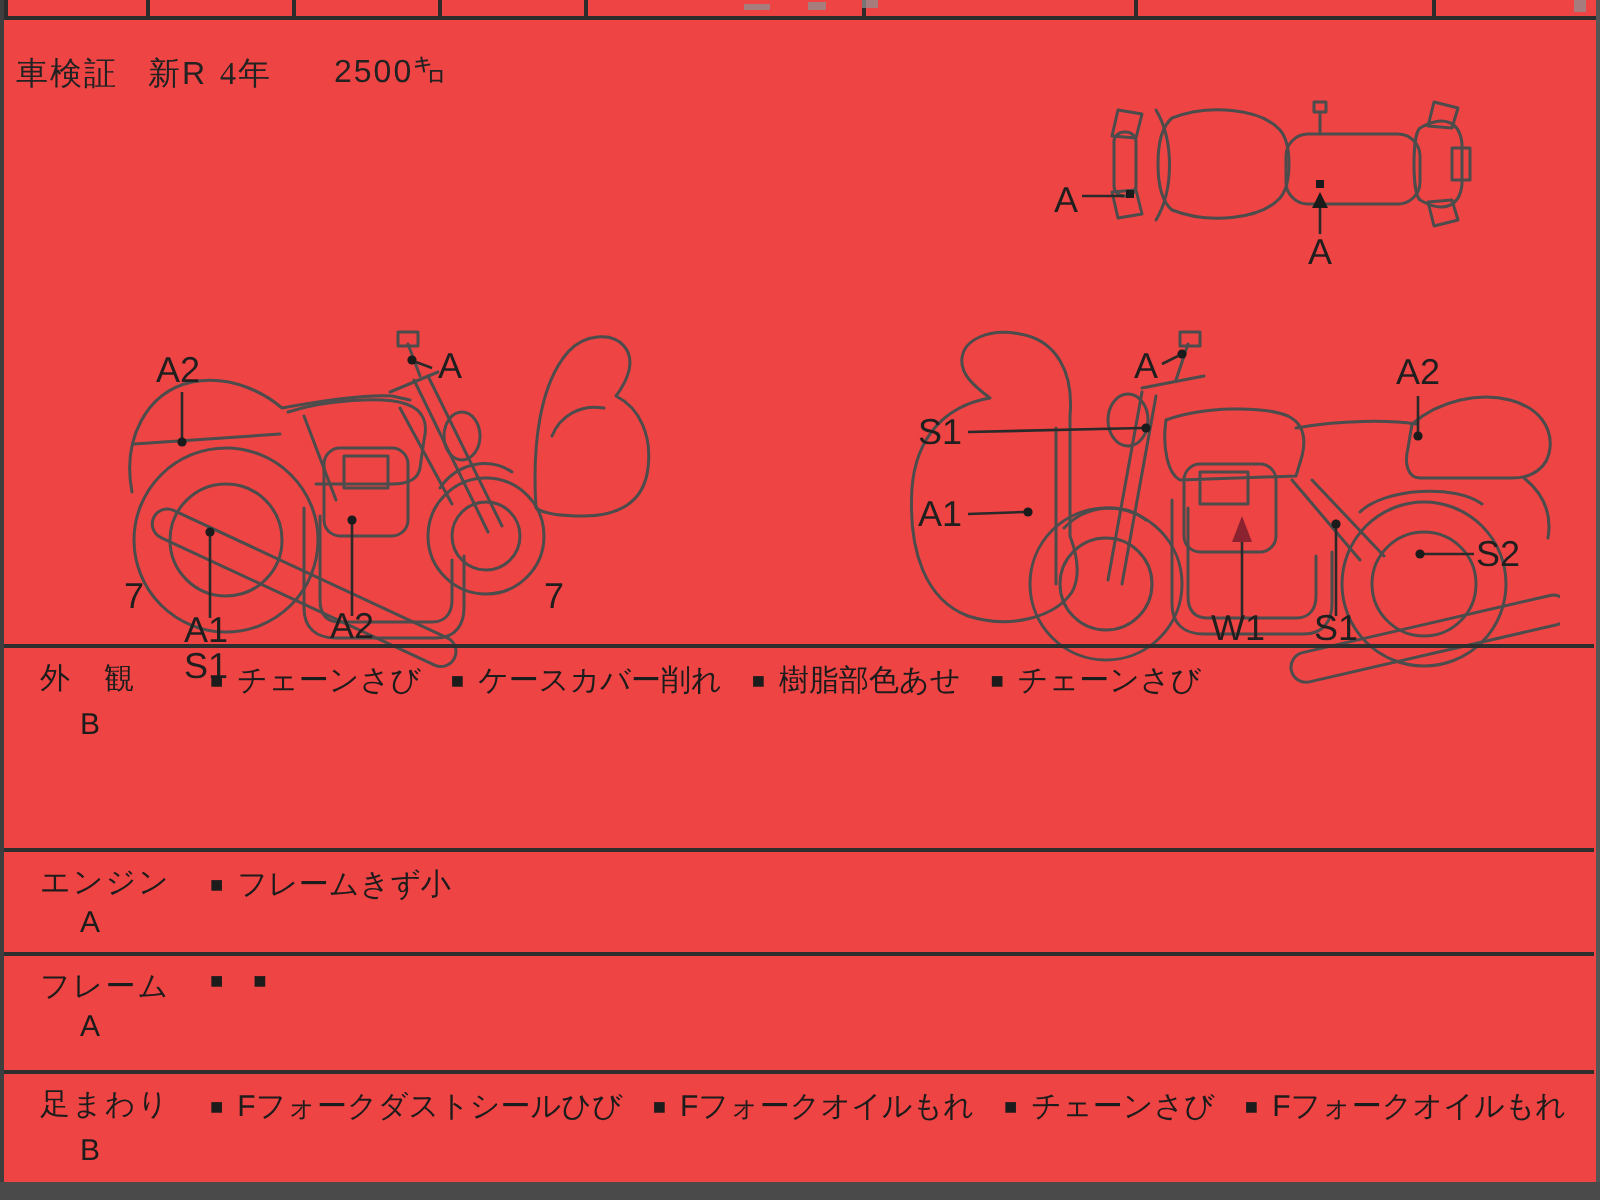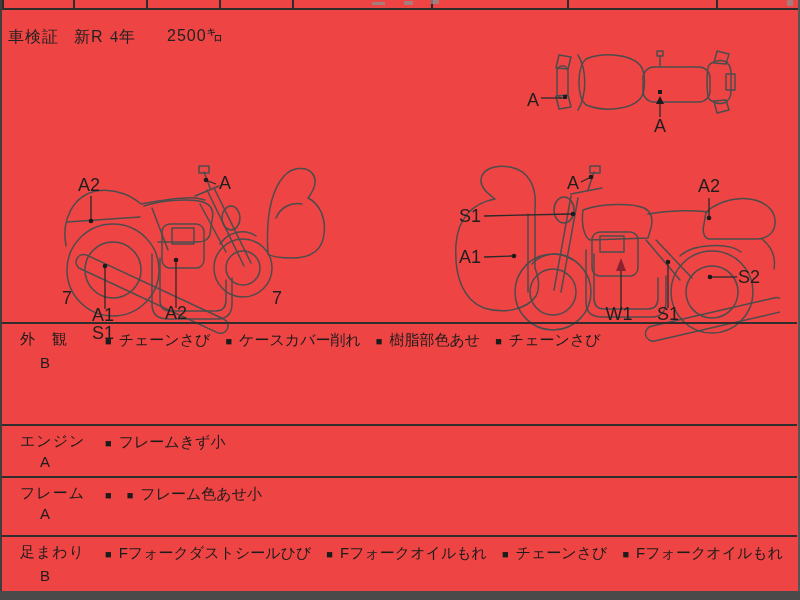--- a/index.html
+++ b/index.html
@@ -257,21 +257,20 @@
 
     <div class="cond-row row-2">
       <div class="cat">フレーム</div>
       <div class="grade">A</div>
       <div class="items">
         <span class="item">
             <span class="bullet">■</span>
           </span>
         <span class="item">
             <span class="bullet">■</span>
-            <span>フレーム色あせ小</span>
           </span>
       </div>
     </div>
 
     <div class="cond-row row-3">
       <div class="cat">足まわり</div>
       <div class="grade">B</div>
       <div class="items">
         <span class="item">
             <span class="bullet">■</span>

